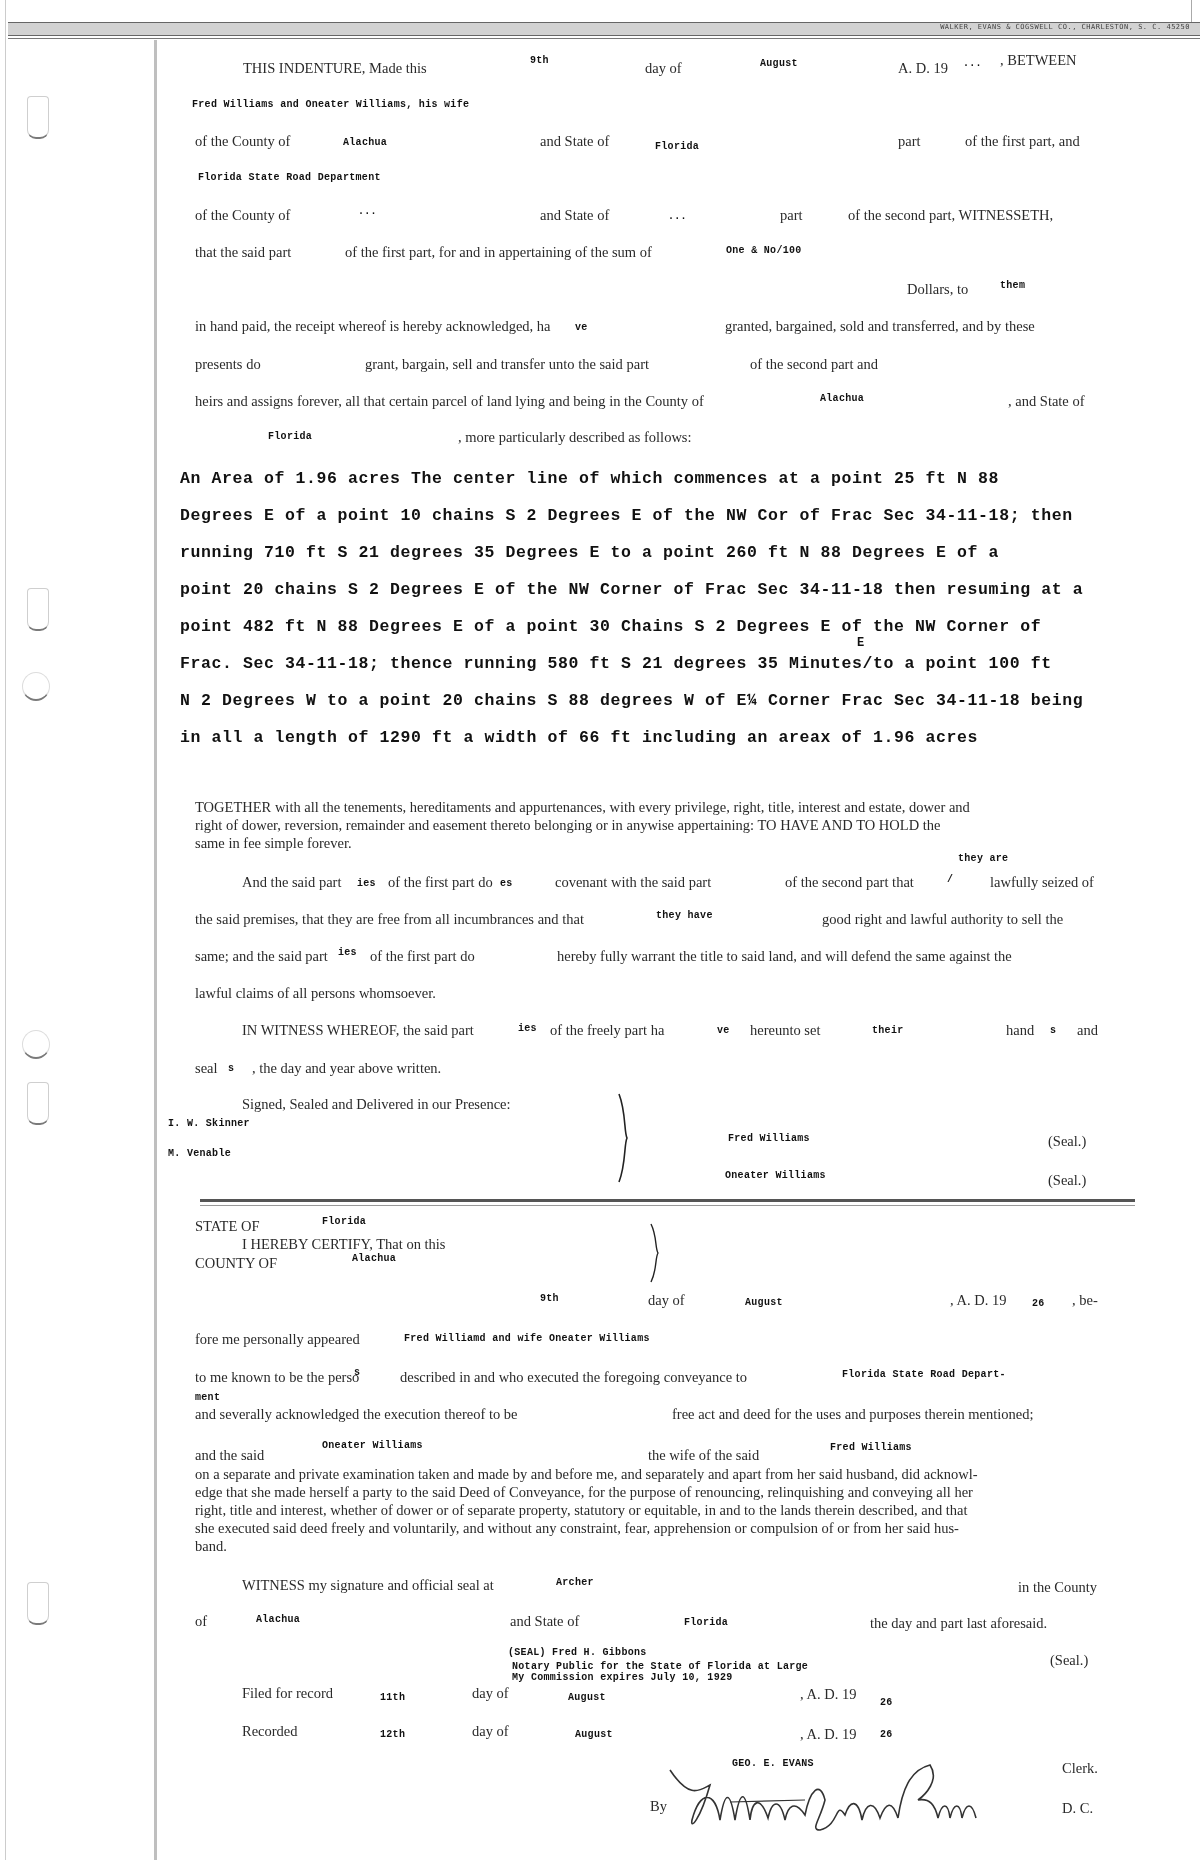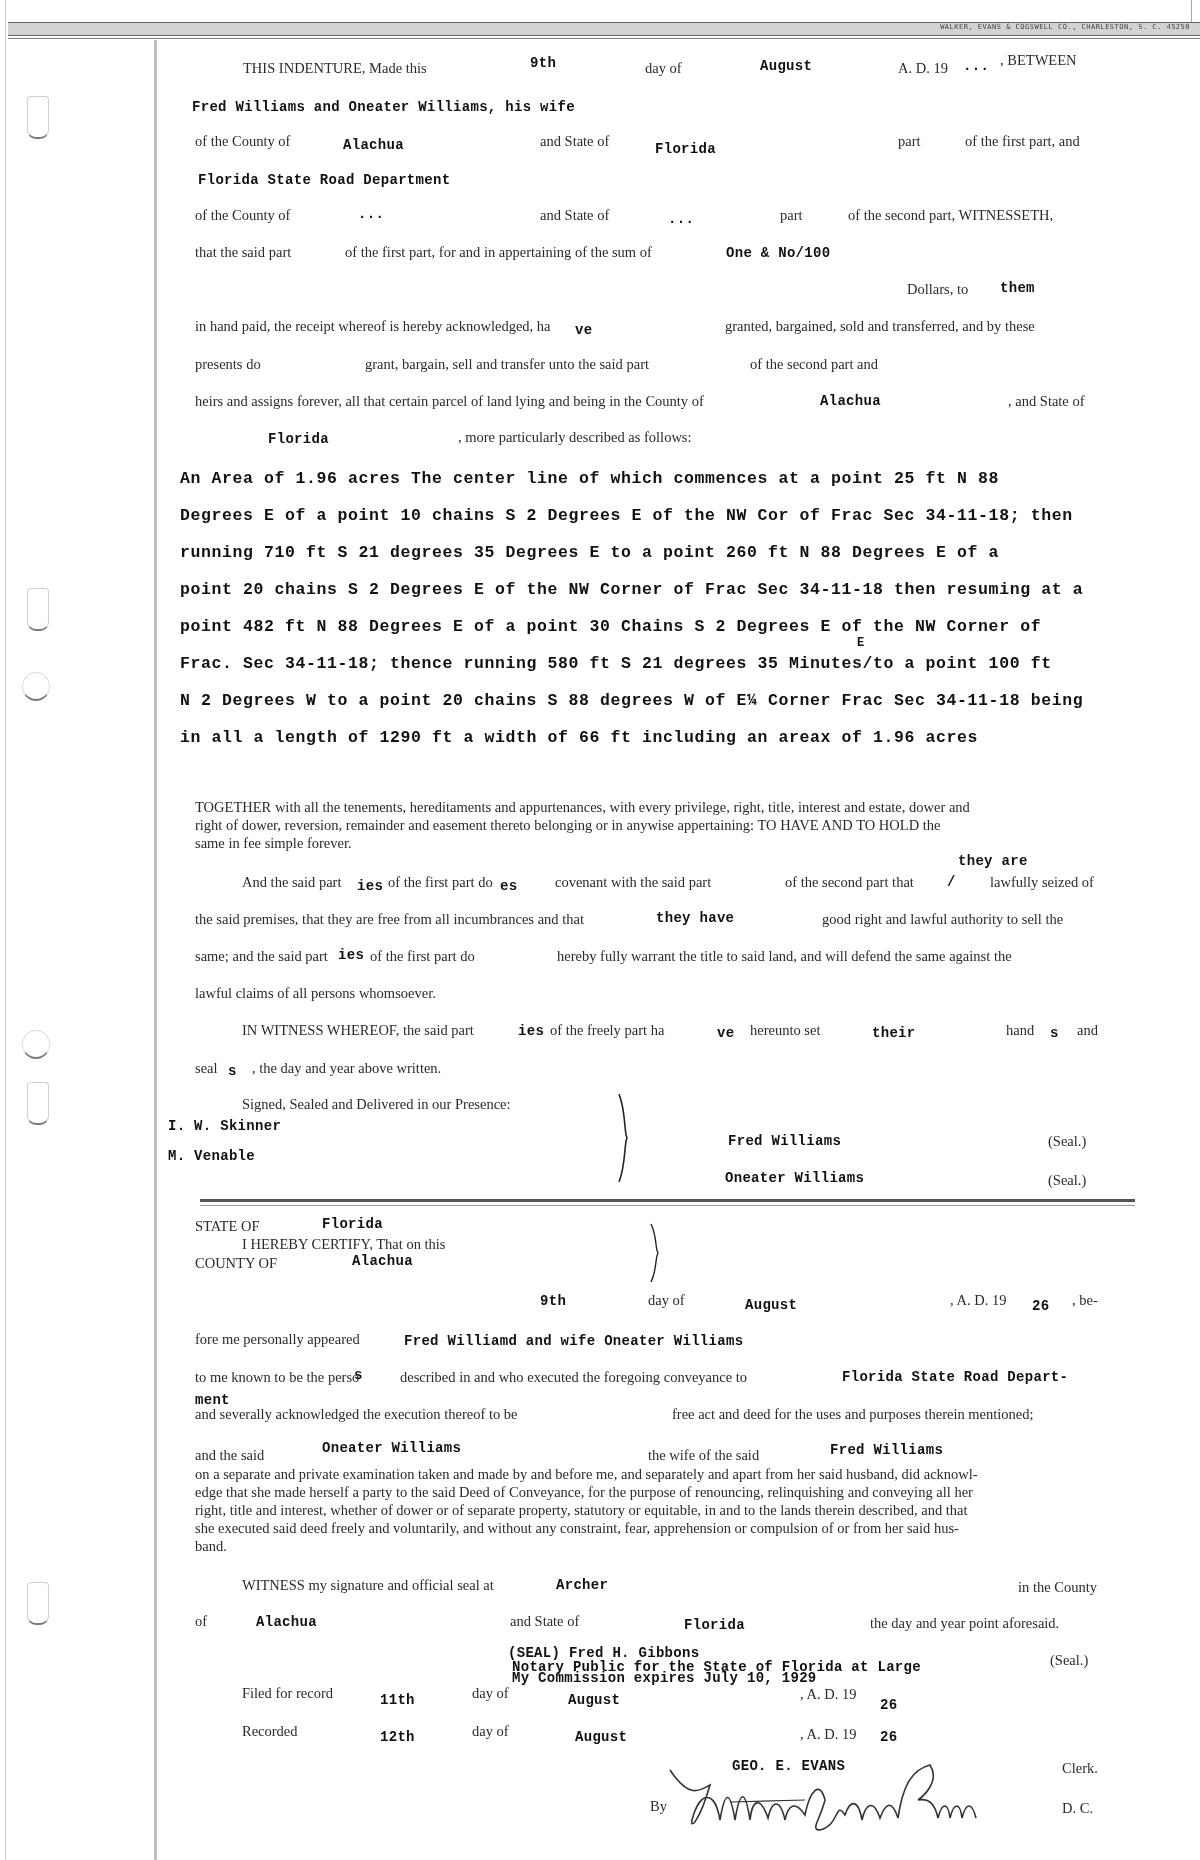--- a/index.html
+++ b/index.html
@@ -1,18 +1,18 @@
 <!DOCTYPE html>
 <html><head>
 <meta charset="utf-8">
 <style>
   html, body { margin:0; padding:0; background:#ffffff; }
   body { width:1200px; height:1860px; position:relative; overflow:hidden; color:#1a1a1a; }
   .serif { font-family: "Liberation Serif", "DejaVu Serif", serif; font-size:14.5px; color:#2a2a2a; }
-  .type { font-family: "Liberation Mono", "DejaVu Sans Mono", monospace; font-size:14px; color:#111; font-weight:bold; letter-spacing:0.3px; }
+  .type { font-family: "Liberation Mono", "DejaVu Sans Mono", monospace; font-size:10px; color:#111; font-weight:bold; letter-spacing:0.3px; }
   .typeL { font-family: "Liberation Mono", "DejaVu Sans Mono", monospace; font-size:16.5px; color:#111; font-weight:bold; letter-spacing:0.6px; }
   .abs { position:absolute; white-space:nowrap; }
   .header-band { position:absolute; left:8px; right:0; top:22px; height:12px; background:#d2d2d2; border-top:1.5px solid #666; border-bottom:1.5px solid #666; }
   .header-band-line { position:absolute; left:8px; right:0; top:38px; height:1px; background:#777; }
   .printer { position:absolute; right:10px; top:23px; font-family:"DejaVu Sans Mono", monospace; font-size:7px; color:#444; letter-spacing:0.5px; }
   .margin-line { position:absolute; left:154px; top:40px; width:3px; height:1820px; background:#bfbfbf; }
   .left-edge { position:absolute; left:5px; top:0; width:1px; height:1860px; background:#ccc; }
   .right-edge { position:absolute; right:8px; top:0; width:1px; height:30px; background:#aaa; }
   .punch { position:absolute; left:27px; width:20px; height:40px; border:1px solid #cfcfcf; border-bottom:2px solid #7a7a7a; border-radius:4px 4px 9px 9px; }
   .punch-round { position:absolute; left:22px; width:26px; height:26px; border-radius:50%; border:1px solid #ddd; border-bottom:2px solid #7a7a7a; }
@@ -176,21 +176,21 @@
 <div class="abs serif" style="left:195px;top:1538px">band.</div>
 
 <div class="abs serif" style="left:242px;top:1577px">WITNESS my signature and official seal at</div>
 <div class="abs type" style="left:556px;top:1577px">Archer</div>
 <div class="abs serif" style="left:1018px;top:1579px">in the County</div>
 
 <div class="abs serif" style="left:195px;top:1613px">of</div>
 <div class="abs type" style="left:256px;top:1614px">Alachua</div>
 <div class="abs serif" style="left:510px;top:1613px">and State of</div>
 <div class="abs type" style="left:684px;top:1617px">Florida</div>
-<div class="abs serif" style="left:870px;top:1615px">the day and year point aforesaid.</div>
+<div class="abs serif" style="left:870px;top:1615px">the day and part last aforesaid.</div>
 
 <div class="abs type" style="left:508px;top:1646px;line-height:14px">(SEAL) Fred H. Gibbons</div>
 <div class="abs type" style="left:512px;top:1660px;line-height:14px">Notary Public for the State of Florida at Large</div>
 <div class="abs type" style="left:512px;top:1671px;line-height:14px">My Commission expires July 10, 1929</div>
 <div class="abs serif" style="left:1050px;top:1652px">(Seal.)</div>
 
 <div class="abs serif" style="left:242px;top:1685px">Filed for record</div>
 <div class="abs type" style="left:380px;top:1692px">11th</div>
 <div class="abs serif" style="left:472px;top:1685px">day of</div>
 <div class="abs type" style="left:568px;top:1692px">August</div>

